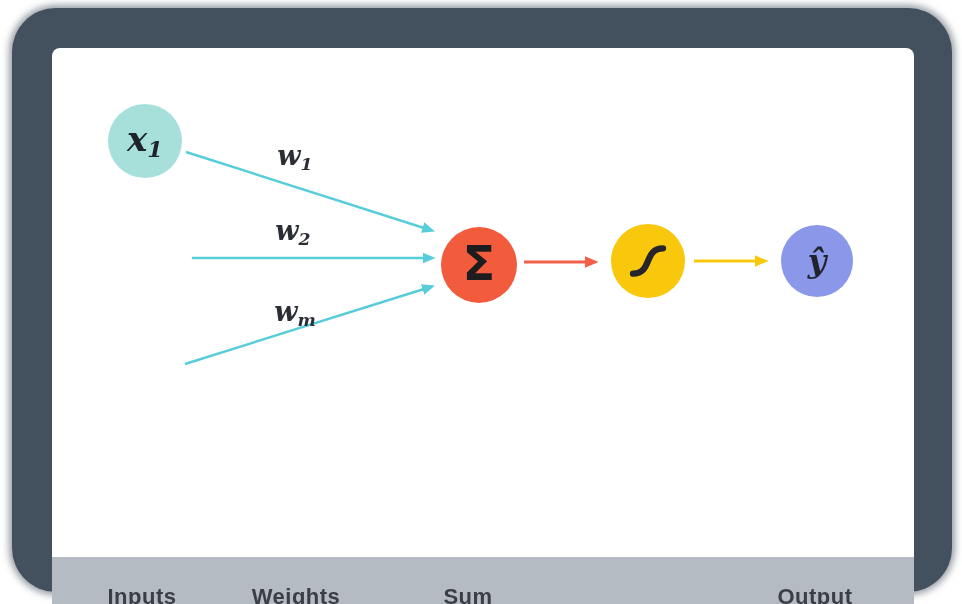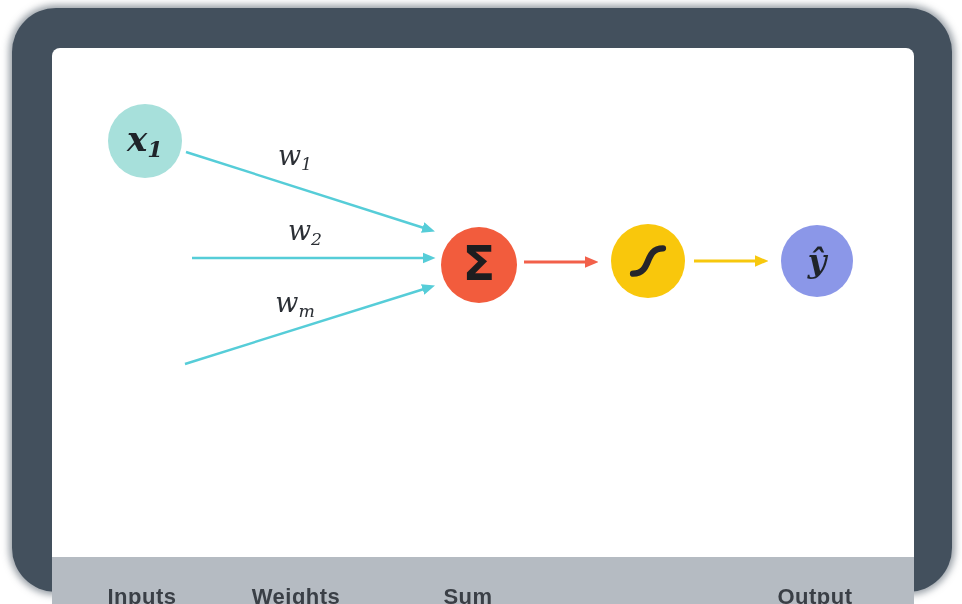--- a/index.html
+++ b/index.html
@@ -34,21 +34,21 @@
   .c-sum{width:76px;height:76px;background:#f25c3d;}
   .c-nl{width:74px;height:74px;background:#f9c70c;}
   .c-out{width:72px;height:72px;background:#8b97e8;}
   .math{
     font-family:"DejaVu Serif",serif;font-style:italic;font-weight:700;
     color:#1f242a;font-size:34px;line-height:1;
   }
   .math sub{font-size:.66em;vertical-align:-0.28em;line-height:1;}
   .wlabel{
     position:absolute;transform:translate(-50%,-50%);
-    font-family:"DejaVu Serif",serif;font-style:italic;font-weight:400;
+    font-family:"DejaVu Serif",serif;font-style:italic;font-weight:700;
     color:#2b2f35;font-size:27px;line-height:1;white-space:nowrap;
   }
   .wlabel sub{font-size:.64em;vertical-align:-0.3em;}
   .sigma{
     font-family:"DejaVu Sans",sans-serif;font-style:normal;font-weight:700;
     font-size:48px;color:#1d1d1f;line-height:1;padding-bottom:4px;
   }
   .yhat{font-size:32px;}
 </style>
 </head>
@@ -84,22 +84,22 @@
     <line x1="185" y1="364" x2="424" y2="289" stroke="#56cdd8" stroke-width="2.4" marker-end="url(#ah-cyan)"></line>
     <line x1="524" y1="262" x2="586" y2="262" stroke="#f2604a" stroke-width="3" marker-end="url(#ah-red)"></line>
     <line x1="694" y1="261" x2="756" y2="261" stroke="#f7c80e" stroke-width="3" marker-end="url(#ah-yellow)"></line>
   </svg>
 
   <div class="circle c-input" style="left:108px;top:104px">
     <span class="math"><i>x</i><sub>1</sub></span>
   </div>
 
   <span class="wlabel" style="left:295px;top:158px"><i>w</i><sub>1</sub></span>
-  <span class="wlabel" style="left:305px;top:233px"><i>w</i><sub>2</sub></span>
-  <span class="wlabel" style="left:295px;top:305px"><i>w</i><sub>m</sub></span>
+  <span class="wlabel" style="left:293px;top:233px"><i>w</i><sub>2</sub></span>
+  <span class="wlabel" style="left:295px;top:314px"><i>w</i><sub>m</sub></span>
 
   <div class="circle c-sum" style="left:441px;top:227px">
     <span class="math sigma">Σ</span>
   </div>
 
   <div class="circle c-nl" style="left:611px;top:224px">
     <svg width="46" height="46" viewBox="0 0 40 40">
       <path d="M7 31 C 24 31 16 9 33 9" stroke="#25252b" stroke-width="5.5" fill="none" stroke-linecap="round"></path>
     </svg>
   </div>

